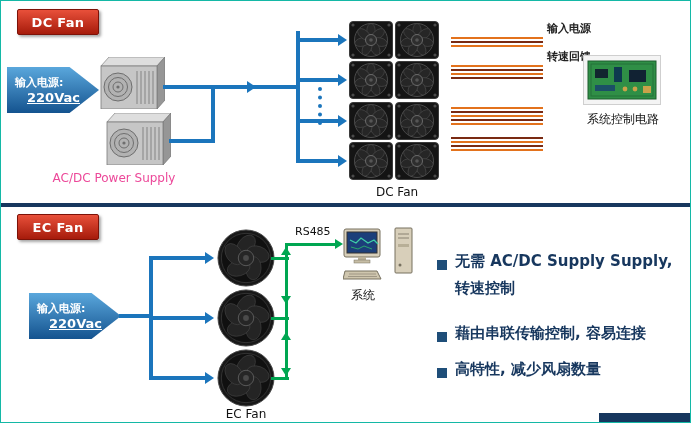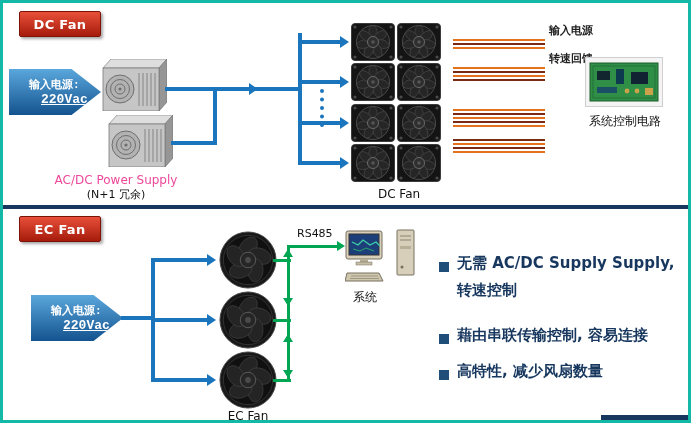--- a/index.html
+++ b/index.html
@@ -1,25 +1,25 @@
 <!DOCTYPE html>
 <html><head>
 <meta charset="utf-8">
 <style>
   * { margin:0; padding:0; box-sizing:border-box; }
   body { font-family:"DejaVu Sans","Liberation Sans",sans-serif; background:#fff; }
-  .canvas { position:relative; width:691px; height:423px; background:#fff; border:3px solid #14b8a6; overflow:hidden; }
+  .canvas { position:relative; width:691px; height:423px; background:#fff; border:1px solid #14b8a6; overflow:hidden; }
   .abs { position:absolute; }
   .badge { position:absolute; width:82px; height:26px; display:flex; align-items:center; justify-content:center;
            color:#fff; font-weight:bold; font-size:13px; letter-spacing:.3px;
            background:linear-gradient(180deg,#e8503a,#a61b0b); border:1px solid #7d1208; border-radius:2px;
            box-shadow:2px 2px 3px rgba(0,0,0,.35); }
   .blockArrow { position:absolute; clip-path:polygon(0 0,68% 0,100% 50%,68% 100%,0 100%);
                 background:linear-gradient(180deg,#5aa7dc,#14538f); color:#fff;
-                display:flex; flex-direction:column; justify-content:center; padding-left:20px;font-family:Liberation Mono, monospace; }
+                display:flex; flex-direction:column; justify-content:center; padding-left:8px; }
   .blockArrow .l1 { font-size:11px; font-weight:bold; }
   .blockArrow .l2 { font-size:13px; font-weight:bold; padding-left:12px; text-decoration:underline; }
   .hline { position:absolute; height:4px; background:#1b75bc; }
   .vline { position:absolute; width:4px;  background:#1b75bc; }
   .dotline { position:absolute; width:0; border-left:4px dotted #1b75bc; }
   .arrR { position:absolute; width:0; height:0; border-top:6px solid transparent; border-bottom:6px solid transparent; border-left:9px solid #1b75bc; }
   .ghline { position:absolute; height:3px; background:#00a651; }
   .gvline { position:absolute; width:3px; background:#00a651; }
   .garrR { position:absolute; width:0; height:0; border-top:5px solid transparent; border-bottom:5px solid transparent; border-left:8px solid #00a651; }
   .garrU { position:absolute; width:0; height:0; border-left:5px solid transparent; border-right:5px solid transparent; border-bottom:8px solid #00a651; }
@@ -137,21 +137,20 @@
 
   <svg class="abs" style="left:98px;top:56px;width:66px;height:52px">
       <use href="#psu"></use>
     </svg>
   <svg class="abs" style="left:104px;top:112px;width:66px;height:52px">
       <use href="#psu"></use>
     </svg>
 
   <div class="abs" style="left:18px;top:170px;width:190px;text-align:center">
     <div style="font-size:12px;color:#ec4899">AC/DC Power Supply</div>
-    <div style="font-size:11px;color:#111">(N+1 冗余)</div>
   </div>
 
   <div class="hline" style="left:162px;top:84px;width:50px"></div>
   <div class="hline" style="left:168px;top:138px;width:44px"></div>
   <div class="vline" style="left:210px;top:84px;height:58px"></div>
   <div class="hline" style="left:210px;top:84px;width:89px"></div>
   <div class="arrR" style="left:246px;top:80px"></div>
   <div class="vline" style="left:295px;top:30px;height:132px"></div>
   <div class="hline" style="left:297px;top:37px;width:40px"></div>
   <div class="arrR" style="left:337px;top:33px"></div>

